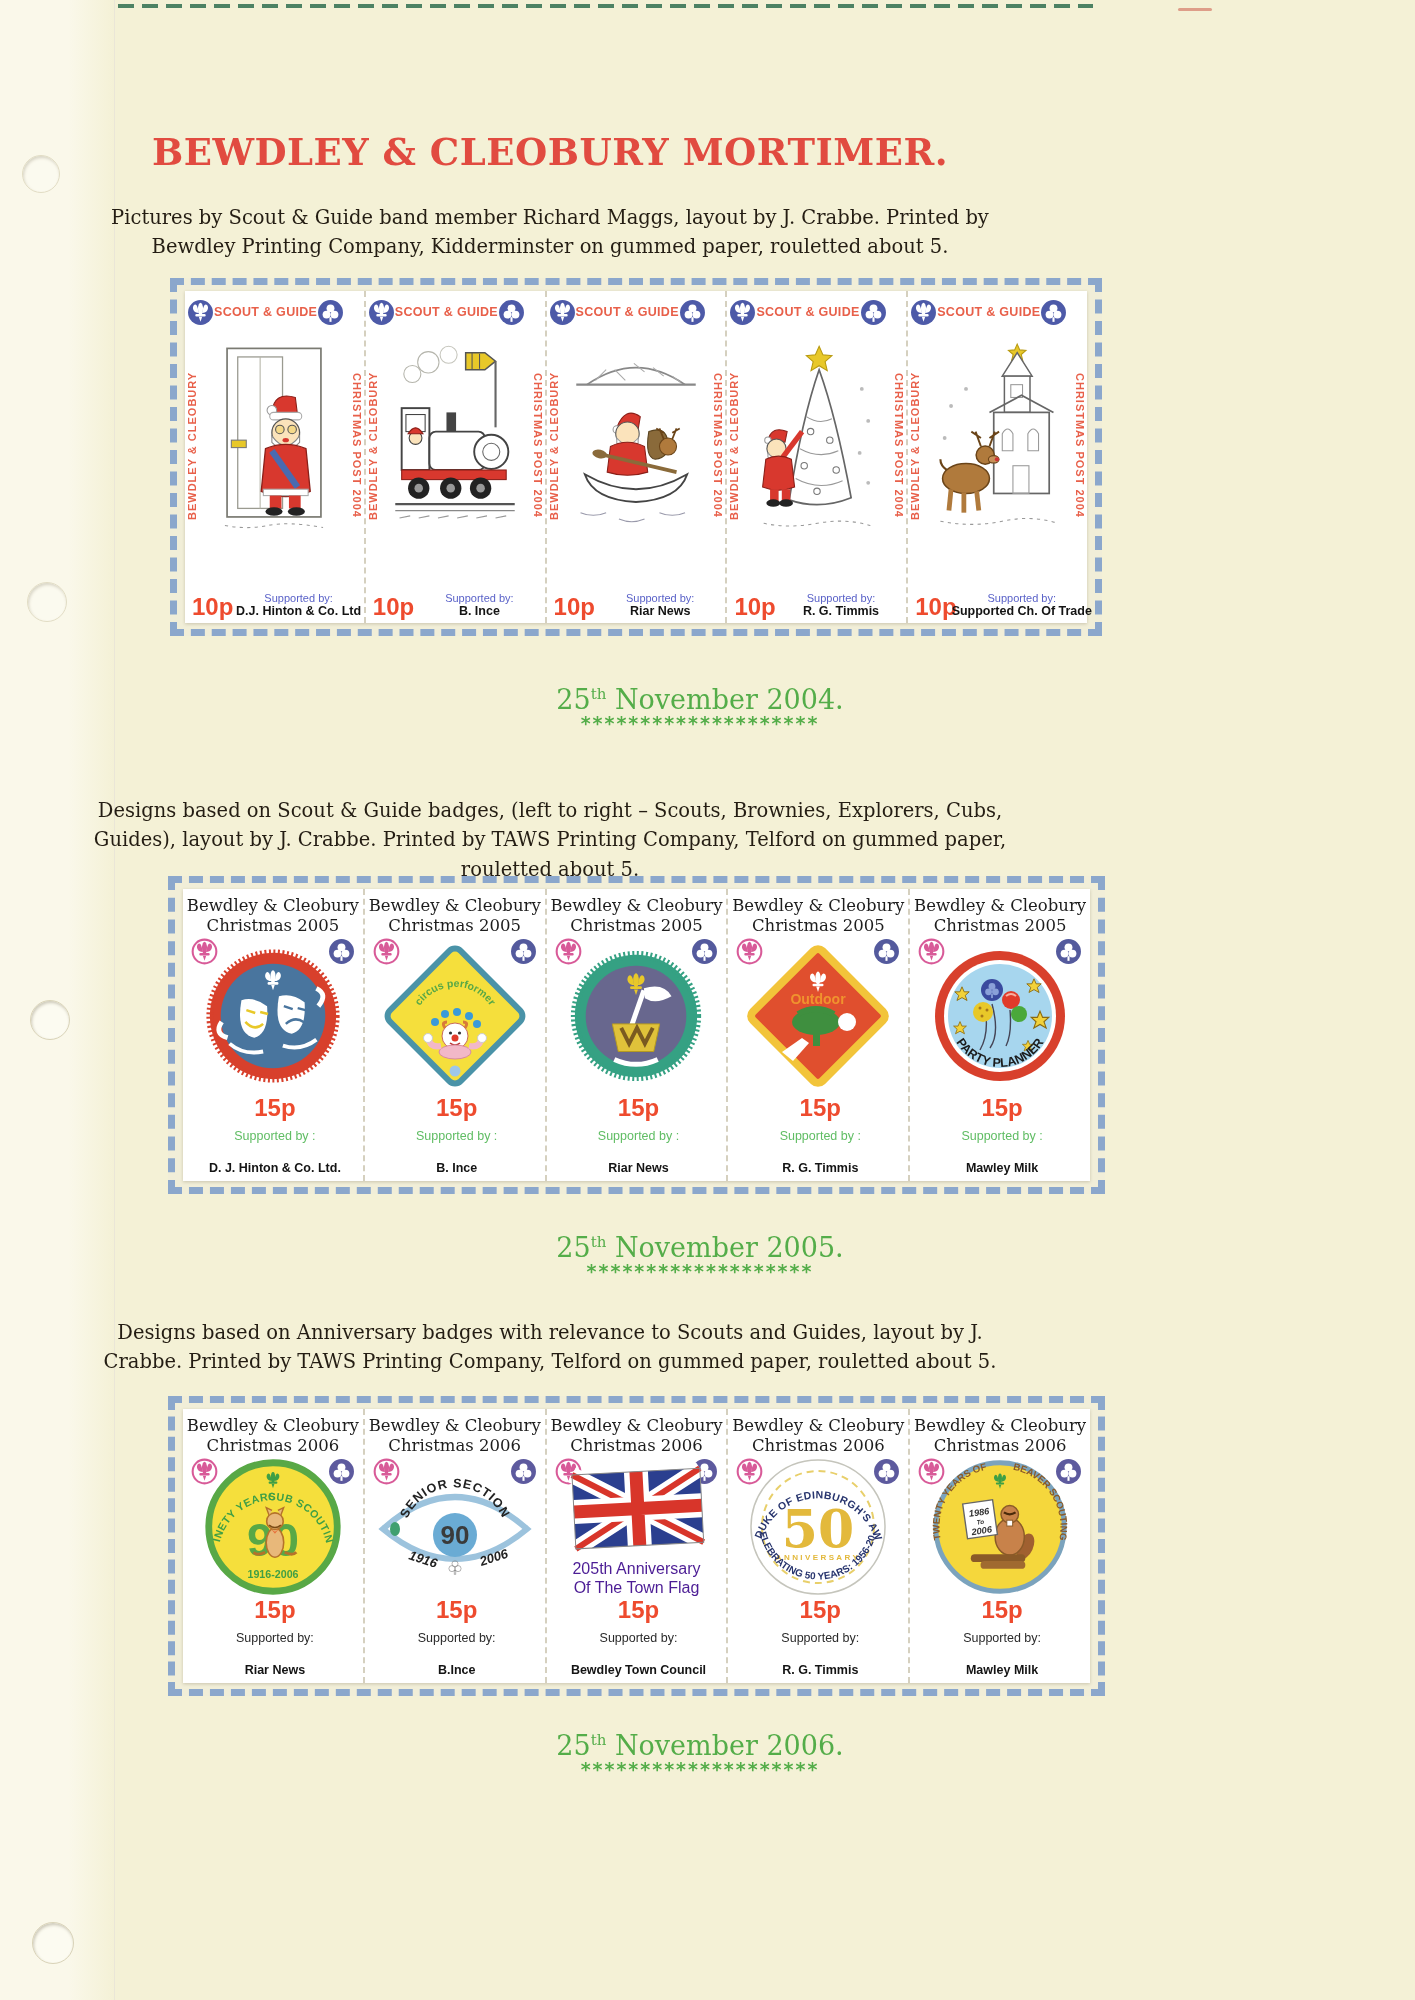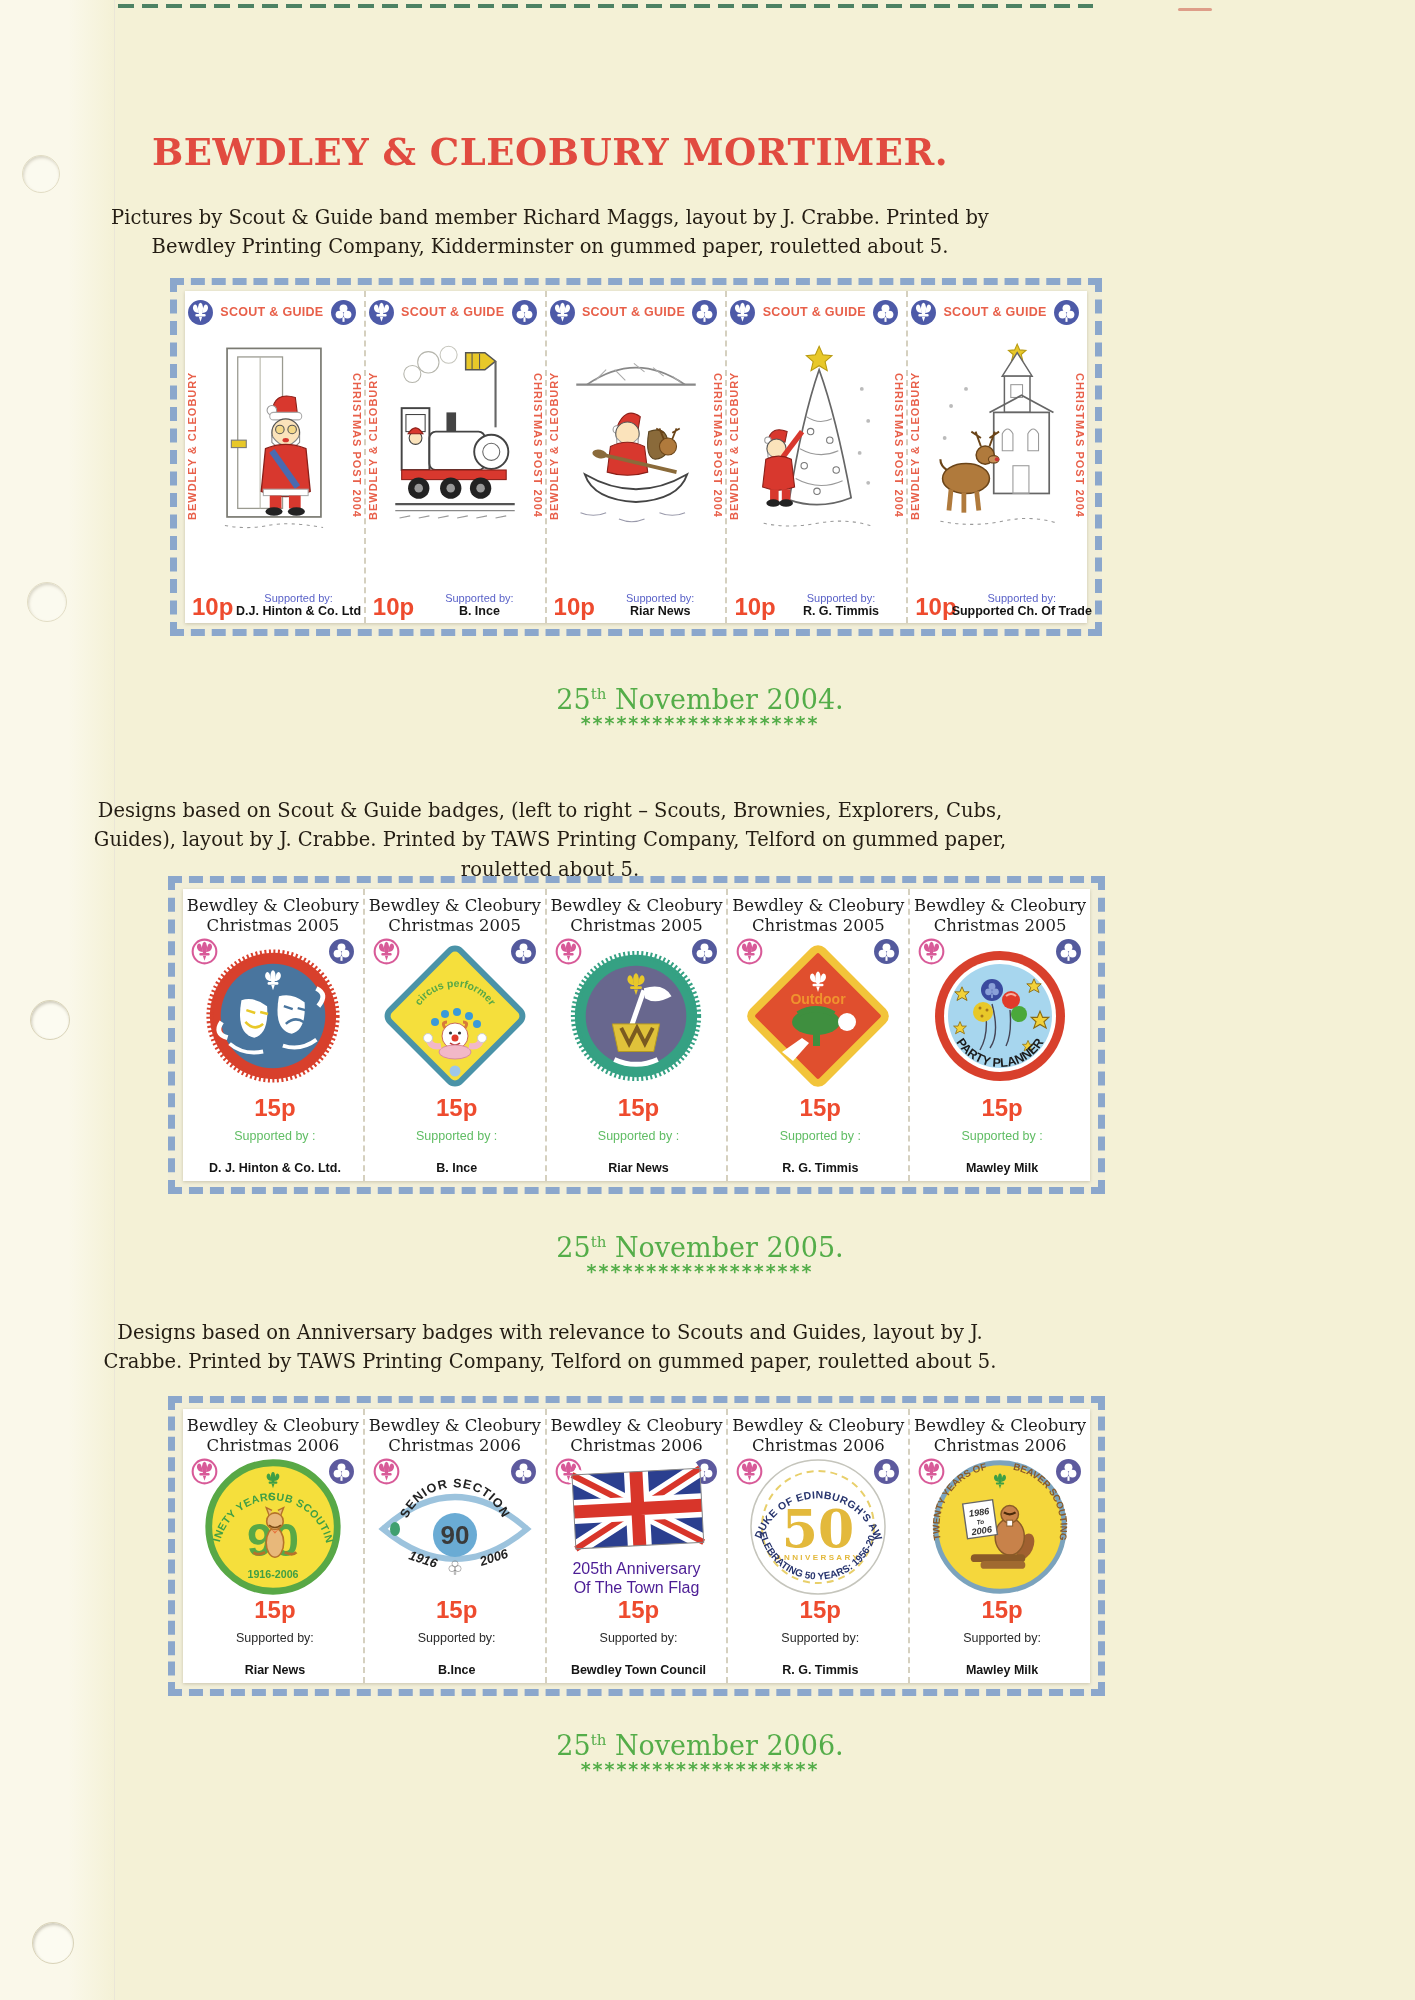--- a/index.html
+++ b/index.html
@@ -36,21 +36,21 @@
         background:#f1eed8;box-sizing:border-box;padding:6px 8px;}
   .strip.st1{top:278px;height:358px;}
   .strip.st2{top:876px;height:318px;left:168px;width:937px;}
   .strip.st3{top:1396px;height:300px;left:168px;width:937px;}
   .paper{position:relative;width:100%;height:100%;background:#fffef8;display:flex;
         box-shadow:0 1px 3px rgba(90,80,50,.25);}
   .stamp{flex:1 1 0;background:#fff;display:flex;flex-direction:column;position:relative;min-width:0;}
   .stamp + .stamp{border-left:2px dashed #d5d0bf;}
 
   
-  .s04-top{height:34px;display:flex;align-items:center;justify-content:space-between;padding:4px 7px 0 2px;}
+  .s04-top{height:34px;display:flex;align-items:center;padding:4px 7px 0 2px;}
   .s04-title{font-family:"Liberation Sans",sans-serif;font-weight:bold;font-size:12.5px;
         color:#e8604a;letter-spacing:.3px;white-space:nowrap;}
   .s04-mid{flex:1;position:relative;}
   .vert{position:absolute;top:6px;bottom:6px;display:flex;align-items:center;justify-content:center;
         font-family:"Liberation Sans",sans-serif;font-weight:bold;font-size:11px;color:#e8604a;letter-spacing:1px;}
   .vert.vl{left:1px;writing-mode:vertical-rl;transform:rotate(180deg);}
   .vert.vr{right:1px;writing-mode:vertical-rl;}
   .scene{position:absolute;left:22px;right:22px;top:0;bottom:0;display:flex;align-items:center;justify-content:center;}
   .s04-foot{height:56px;display:flex;align-items:flex-end;gap:5px;padding:0 5px 5px 7px;}
   .price04{font-family:"Liberation Sans",sans-serif;font-weight:bold;font-size:24px;color:#ee4b2e;line-height:.9;}

